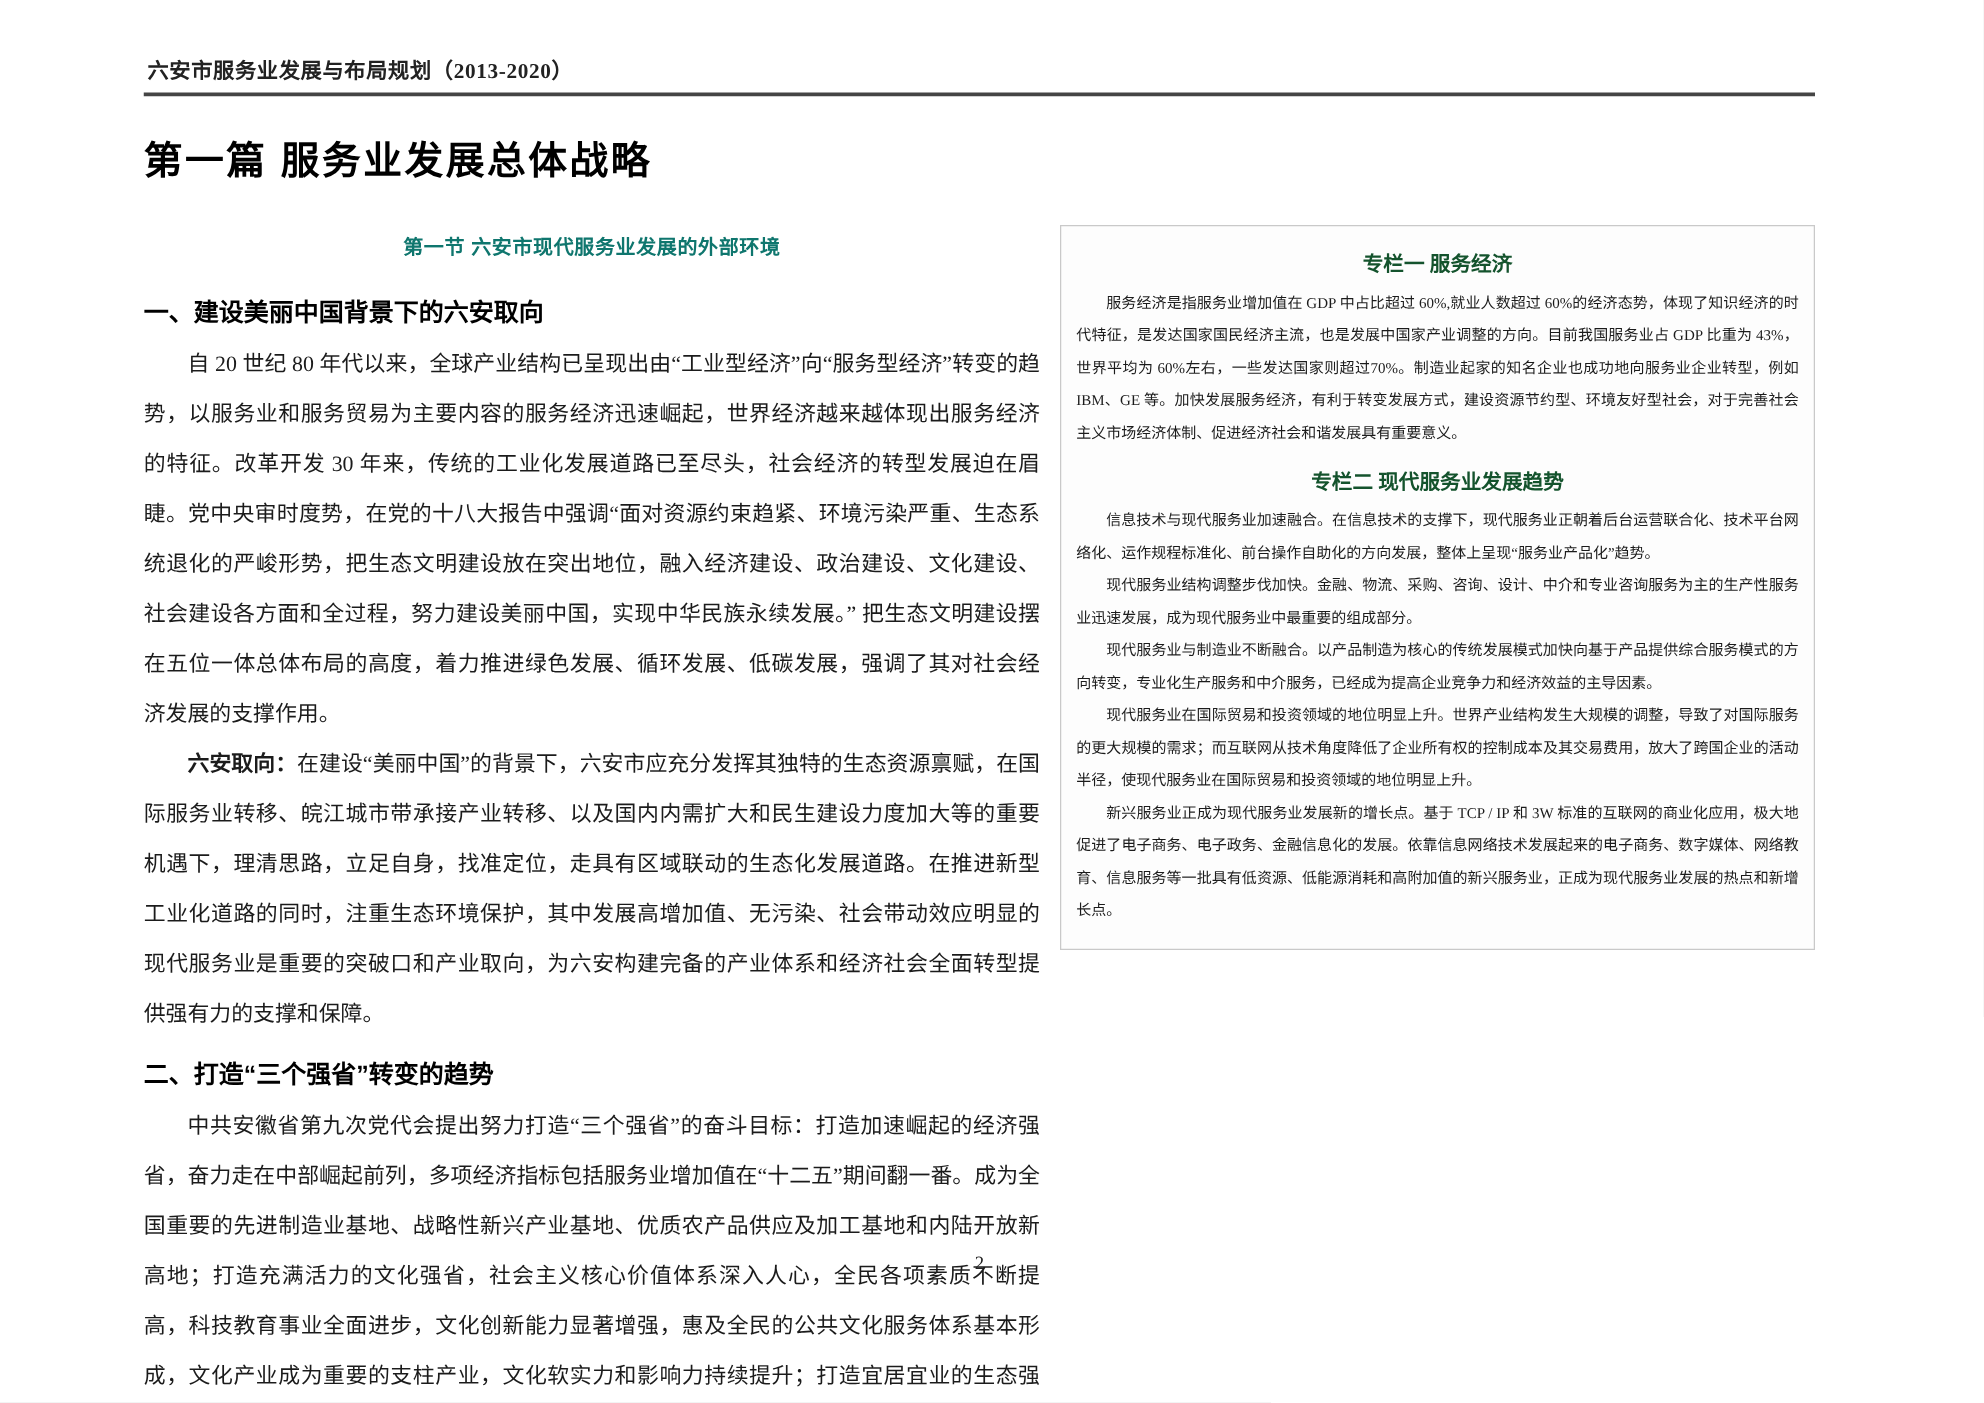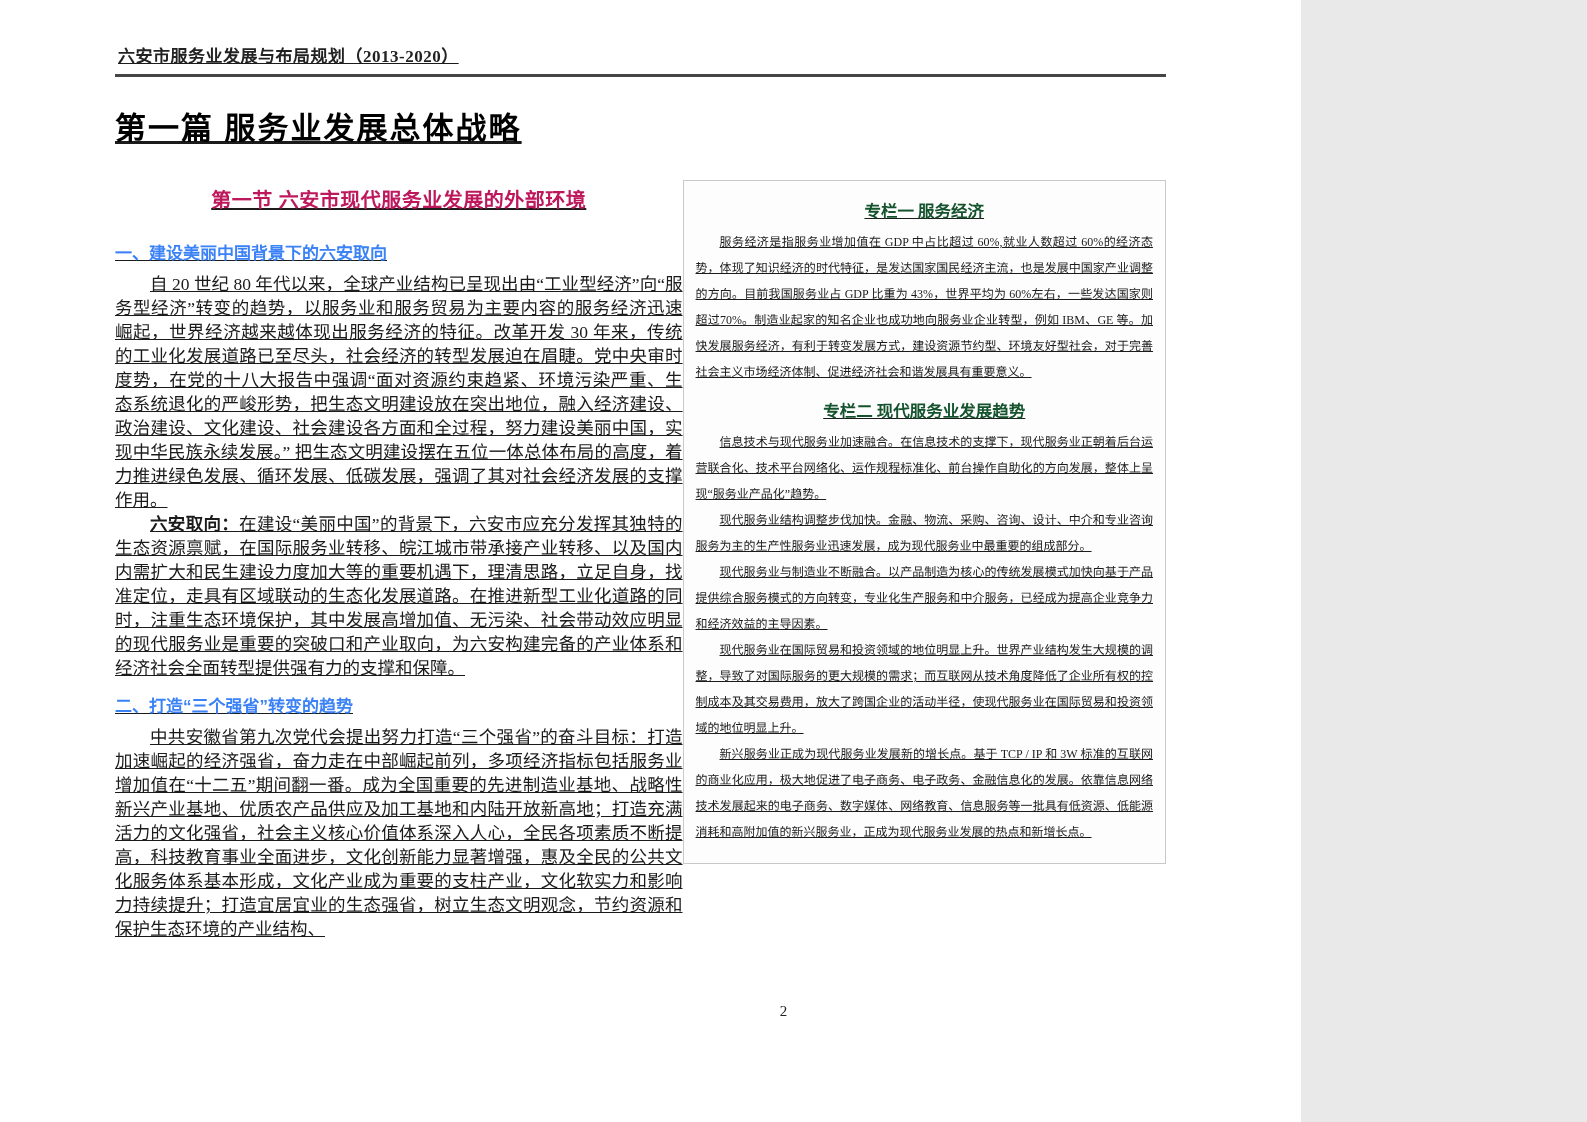--- a/index.html
+++ b/index.html
@@ -1,19 +1,19 @@
 <!DOCTYPE html>
 <html lang="zh-CN"><head>
 <meta charset="utf-8">
 <style>
   html,body { margin:0; padding:0; background:#e9e9e9; }
   .page {
-    width:1301px; height:1122px; background:#ffffff; position:relative;
+    width:1587px; height:1122px; background:#ffffff; position:relative;
     box-sizing:border-box; padding:42px 135px 0 115px; overflow:hidden;
-    font-family:"Liberation Serif","DejaVu Serif",serif; color:#1b1b1b;text-decoration:underline;
+    font-family:"Liberation Serif","DejaVu Serif",serif; color:#1b1b1b;
   }
   .doc-header-title {
     font-size:17px; font-weight:bold; letter-spacing:0.5px; color:#222;
     padding-left:3px;
   }
   .doc-header-rule {
     border:none; border-top:3px solid #454545; margin:7px 0 0 0;
   }
   .part-title {
     text-align:left; font-family:"Liberation Sans","DejaVu Sans",sans-serif;
@@ -29,29 +29,29 @@
     font-weight:bold; font-size:25px; letter-spacing:1px; color:#000;
     margin:20px 0 0 0;
   }
   .columns {
     display:flex; justify-content:space-between; align-items:flex-start;
     margin-top:32px;
   }
   .left-col { width:717px; }
   .section-title {
     text-align:center; font-family:"Liberation Sans","DejaVu Sans",sans-serif;
-    font-weight:bold; font-size:20px; letter-spacing:0.5px; color:#be185d;
+    font-weight:bold; font-size:16px; letter-spacing:0.5px; color:#0f766e;
     margin:4px 0 26px 0;
   }
   .sub-heading {
     font-family:"Liberation Sans","DejaVu Sans",sans-serif; font-weight:bold;
-    font-size:17px; color:#3b82f6; margin:12px 0 8px 0;
+    font-size:20px; color:#000000; margin:12px 0 8px 0;
   }
   .left-col p.body {
-    font-size:17.5px; line-height:24px; text-align:justify; text-indent:2em;
+    font-size:17.5px; line-height:40px; text-align:justify; text-indent:2em;
     margin:0;
   }
   .inline-label { font-weight:bold; }
   .side-box {
     width:604px; box-sizing:border-box; border:1px solid #c9c9c9;
     background:#fdfdfd; padding:4px 12px 18px 12px;
   }
   .box-title {
     text-align:center; font-weight:bold; font-size:16.5px; color:#14532d;
     margin:13px 0 7px 0;

